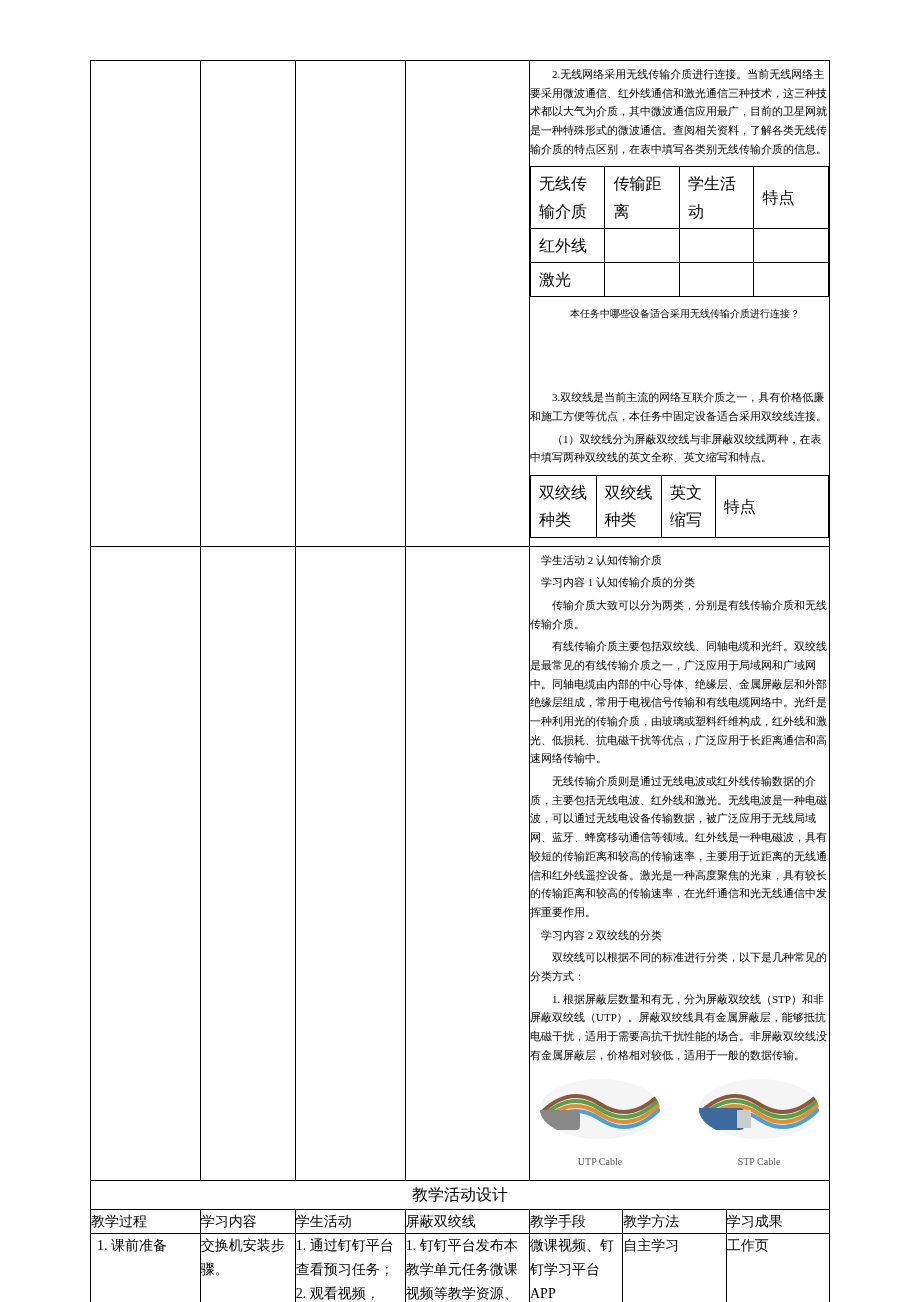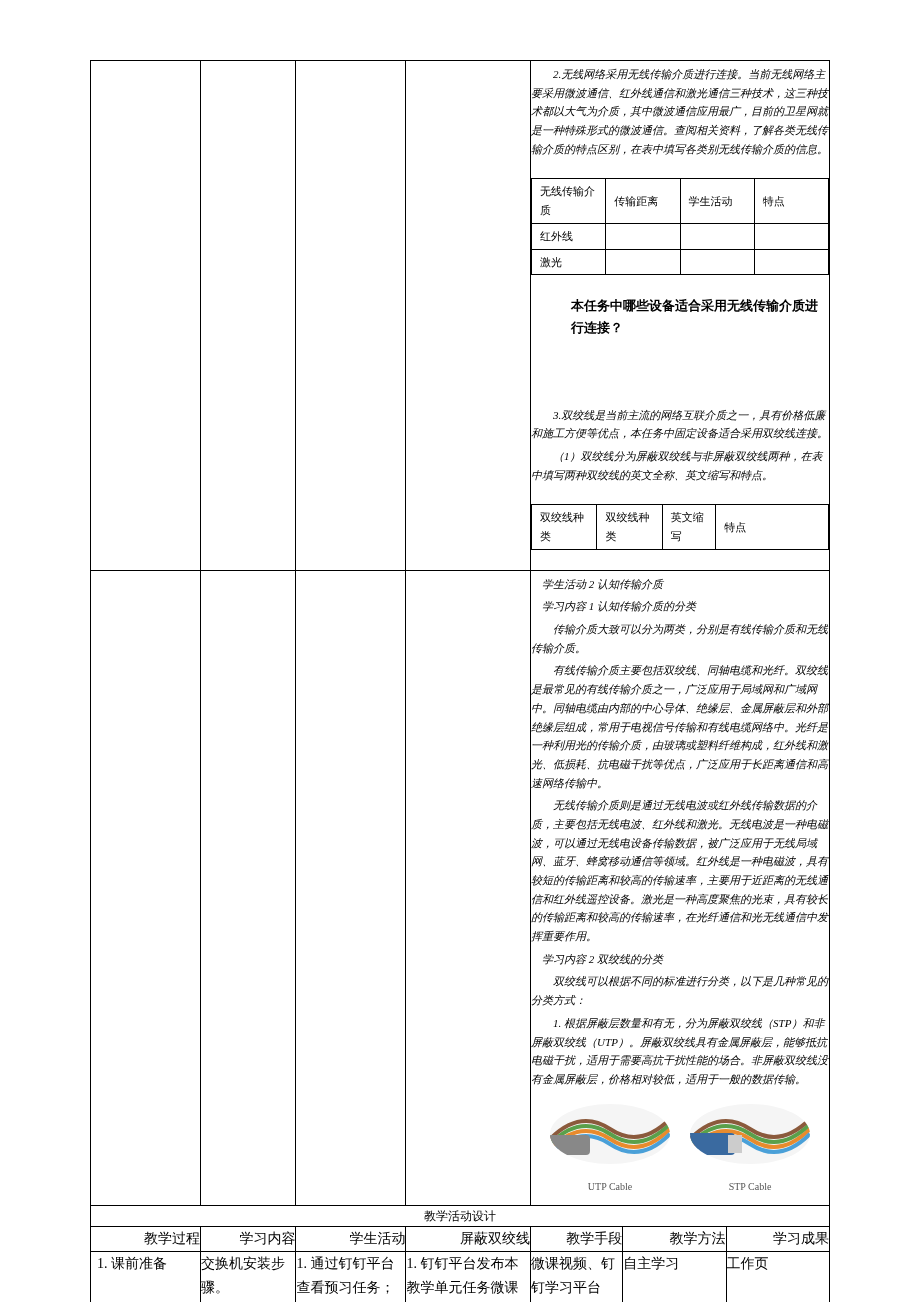--- a/index.html
+++ b/index.html
@@ -1,29 +1,29 @@
 <!DOCTYPE html>
 <html><head>
 <meta charset="utf-8">
 <style>
 * { margin: 0; padding: 0; box-sizing: border-box; }
 body { font-family: "SimSun", "Microsoft YaHei", serif; font-size: 13px; background: #fff; padding: 60px 90px; color: #000; line-height: 1.7; }
 .page { width: 740px; margin: 0 auto; }
 table.outer { border-collapse: collapse; width: 100%; }
 table.outer > tbody > tr > td { border: 1px solid #000; vertical-align: top; padding: 0; }
 .content-cell { padding: 8px 10px; }
-.inner-table { border-collapse: collapse; width: 100%; margin: 20px 0; font-size: 11px; }
+.inner-table { border-collapse: collapse; width: 100%; margin: 8px 0; font-size: 16px; }
 .inner-table td, .inner-table th { border: 1px solid #000; padding: 3px 8px; text-align: left; font-weight: normal; }
-.question { font-size: 13px; margin: 6px 0 18px 40px; font-weight: bold; }
-.para { font-size: 11px; margin: 4px 0; text-indent: 2em; font-style: italic; }
+.question { font-size: 10px; margin: 6px 0 18px 40px; }
+.para { font-size: 11px; margin: 4px 0; text-indent: 2em; }
 .para.noindent { text-indent: 0; }
-.section-title { font-size: 12px; text-align: center; padding: 12px 0; font-weight: normal; }
-.header-row td { text-align: right; padding: 10px 4px; font-size: 14px; }
+.section-title { font-size: 16px; text-align: center; padding: 12px 0; font-weight: normal; }
+.header-row td { text-align: left; padding: 10px 4px; font-size: 14px; }
 .body-row td { padding: 8px 6px; font-size: 14px; vertical-align: middle; }
-.images-row { display: flex; justify-content: center; margin: 10px 0; }
+.images-row { display: flex; justify-content: space-between; margin: 10px 0; }
 .cable-img { text-align: center; }
 .cable-svg { width: 140px; height: 70px; }
 .cable-label { font-size: 10px; color: #555; margin-top: 2px; }
 </style>
 </head>
 <body>
 
 <div class="page">
 <table class="outer">
 <tbody>

